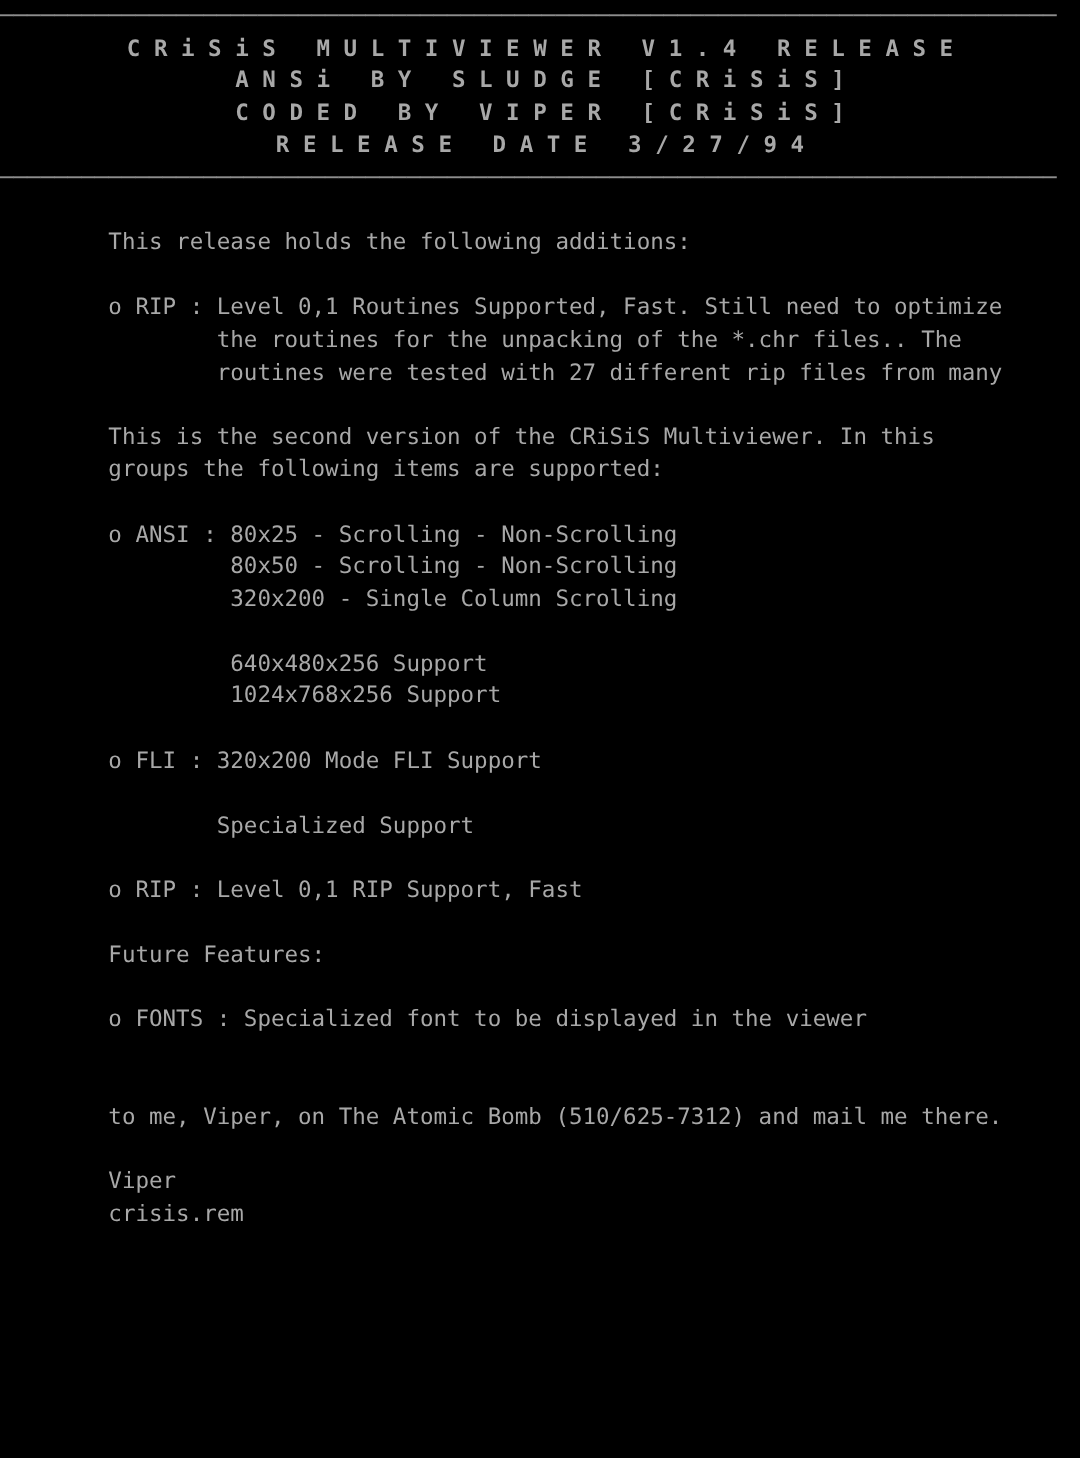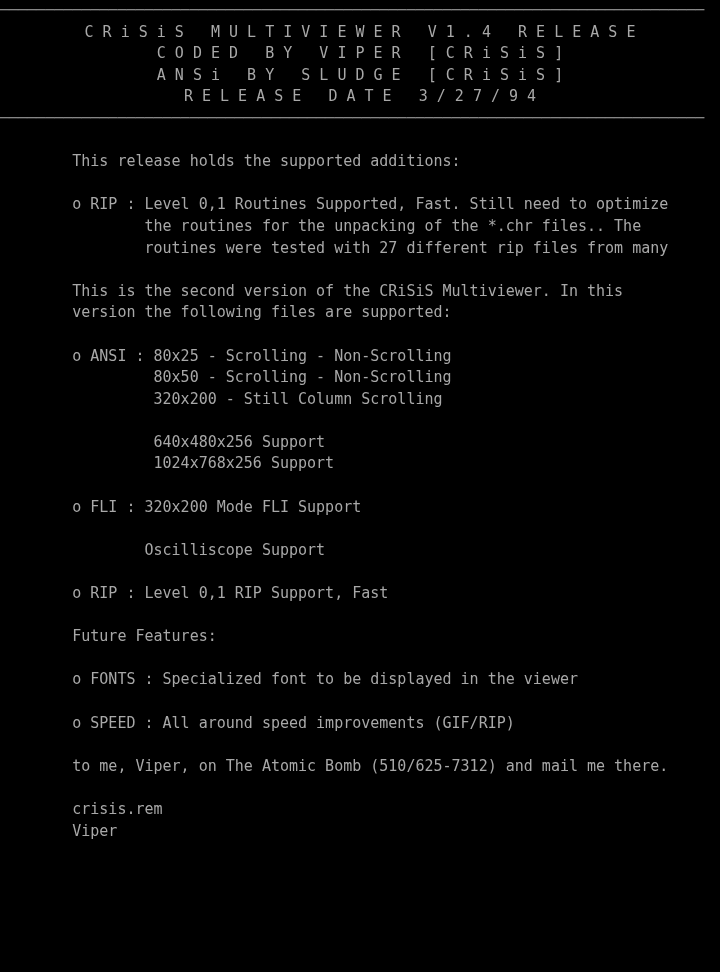--- a/index.html
+++ b/index.html
@@ -18,59 +18,58 @@
     line-height: 21.6px;
     color: #a8a8a8;
     letter-spacing: 0;
     font-variant-ligatures: none;
   }
   .row {
     height: 21.6px;
     white-space: pre;
     overflow: hidden;
   }
-  .row.center { text-align: center; }
+  .row.center { text-align: center; font-weight: bold; }
   .row.rule   { color: #8d8d8d; }
 </style>
 </head>
 <body>
 
 <div class="screen">
     <div class="row rule">──────────────────────────────────────────────────────────────────────────────</div>
     <div class="row center">C R i S i S   M U L T I V I E W E R   V 1 . 4   R E L E A S E</div>
+    <div class="row center">A N S i   B Y   S L U D G E   [ C R i S i S ]</div>
     <div class="row center">C O D E D   B Y   V I P E R   [ C R i S i S ]</div>
-    <div class="row center">A N S i   B Y   S L U D G E   [ C R i S i S ]</div>
     <div class="row center">R E L E A S E   D A T E   3 / 2 7 / 9 4</div>
     <div class="row rule">──────────────────────────────────────────────────────────────────────────────</div>
     <div class="row left"></div>
-    <div class="row left">        This release holds the supported additions:</div>
+    <div class="row left">        This release holds the following additions:</div>
     <div class="row left"></div>
     <div class="row left">        o RIP : Level 0,1 Routines Supported, Fast. Still need to optimize</div>
     <div class="row left">                the routines for the unpacking of the *.chr files.. The</div>
     <div class="row left">                routines were tested with 27 different rip files from many</div>
     <div class="row left"></div>
     <div class="row left">        This is the second version of the CRiSiS Multiviewer. In this</div>
-    <div class="row left">        version the following files are supported:</div>
+    <div class="row left">        groups the following items are supported:</div>
     <div class="row left"></div>
     <div class="row left">        o ANSI : 80x25 - Scrolling - Non-Scrolling</div>
     <div class="row left">                 80x50 - Scrolling - Non-Scrolling</div>
-    <div class="row left">                 320x200 - Still Column Scrolling</div>
+    <div class="row left">                 320x200 - Single Column Scrolling</div>
     <div class="row left"></div>
     <div class="row left">                 640x480x256 Support</div>
     <div class="row left">                 1024x768x256 Support</div>
     <div class="row left"></div>
     <div class="row left">        o FLI : 320x200 Mode FLI Support</div>
     <div class="row left"></div>
-    <div class="row left">                Oscilliscope Support</div>
+    <div class="row left">                Specialized Support</div>
     <div class="row left"></div>
     <div class="row left">        o RIP : Level 0,1 RIP Support, Fast</div>
     <div class="row left"></div>
     <div class="row left">        Future Features:</div>
     <div class="row left"></div>
     <div class="row left">        o FONTS : Specialized font to be displayed in the viewer</div>
     <div class="row left"></div>
-    <div class="row left">        o SPEED : All around speed improvements (GIF/RIP)</div>
     <div class="row left"></div>
     <div class="row left">        to me, Viper, on The Atomic Bomb (510/625-7312) and mail me there.</div>
     <div class="row left"></div>
+    <div class="row left">        Viper</div>
     <div class="row left">        crisis.rem</div>
-    <div class="row left">        Viper</div>
   </div>
 
 </body></html>

